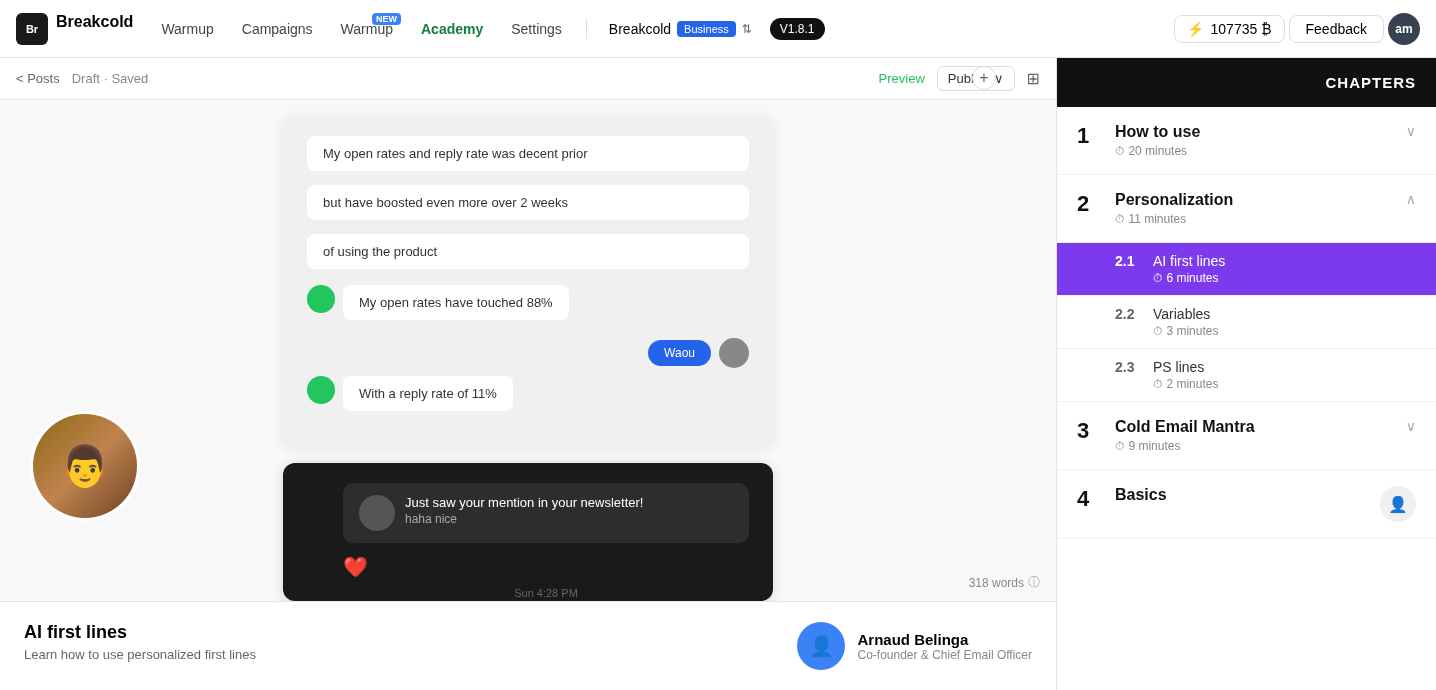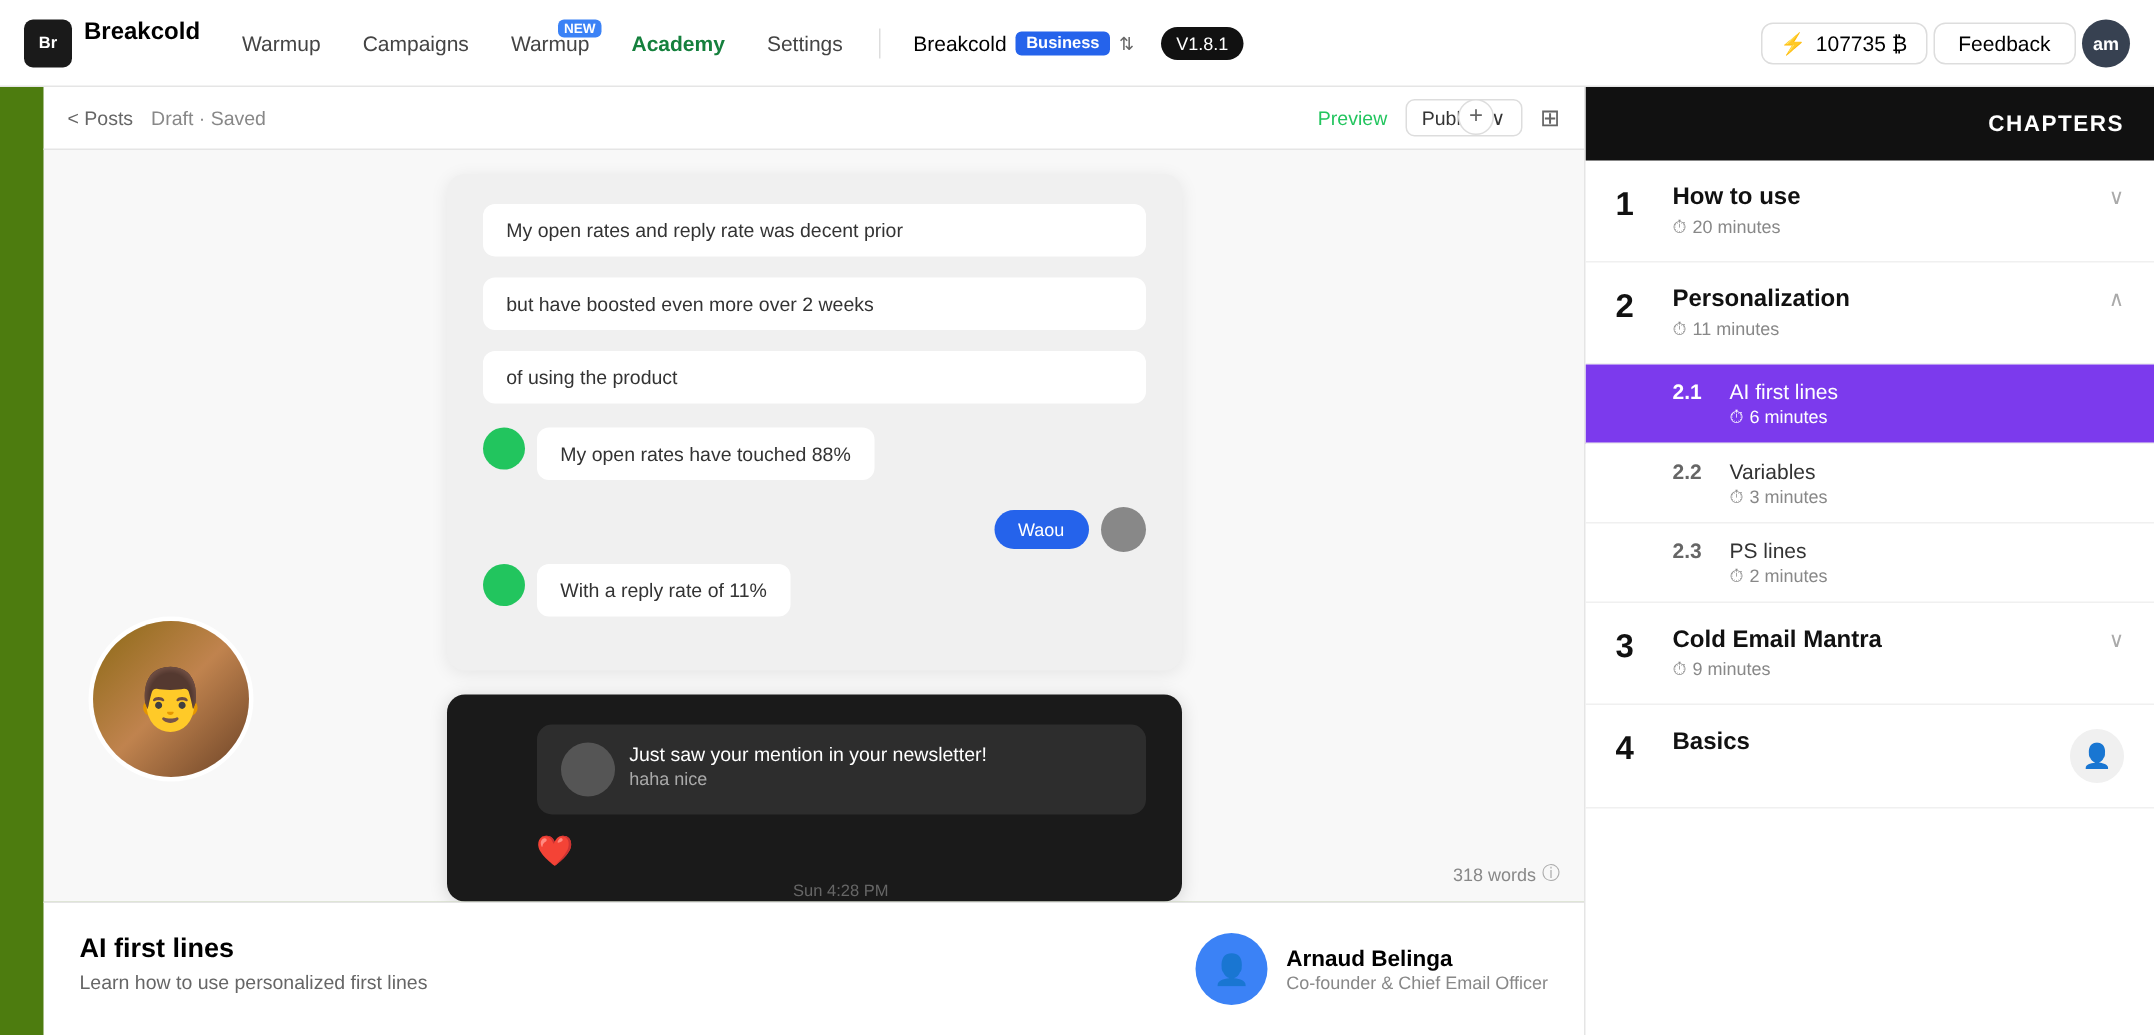--- a/index.html
+++ b/index.html
@@ -29,21 +29,21 @@
       padding: 1px 4px; border-radius: 4px; font-weight: 600;
     }
     .nav-sep { width: 1px; height: 20px; background: #ddd; margin: 0 8px; }
     .breakcold-btn {
       display: flex; align-items: center; gap: 6px;
       padding: 4px 10px; border-radius: 8px; cursor: pointer;
     }
     .breakcold-label { font-size: 14px; font-weight: 500; }
     .business-badge {
       background: #2563eb; color: #fff; font-size: 11px;
-      padding: 2px 7px; border-radius: 4px; font-weight: 700;
+      padding: 2px 7px; border-radius: 4px; font-weight: 400;
     }
     .chevron-updown { font-size: 12px; color: #666; }
     .version-badge {
       background: #111; color: #fff; font-size: 12px;
       padding: 4px 10px; border-radius: 20px; font-weight: 500;
       margin-left: 4px;
     }
     .nav-spacer { flex: 1; }
     .credits-display {
       display: flex; align-items: center; gap: 6px;
@@ -64,21 +64,20 @@
 
     
     .main-layout {
       display: flex; height: calc(100vh - 58px);
     }
 
     
     .content-area {
       flex: 1; display: flex; flex-direction: column; overflow: hidden;
       background: #4d7c0f;
-      padding-left: 29px;
     }
 
     
     .editor-topbar {
       display: flex; align-items: center; padding: 8px 16px;
       border-bottom: 1px solid #e5e5e5; gap: 12px; background: #fff;
     }
     .posts-back { font-size: 13px; color: #666; cursor: pointer; display: flex; align-items: center; gap: 4px; }
     .draft-saved { font-size: 13px; color: #888; }
     .editor-spacer { flex: 1; }

